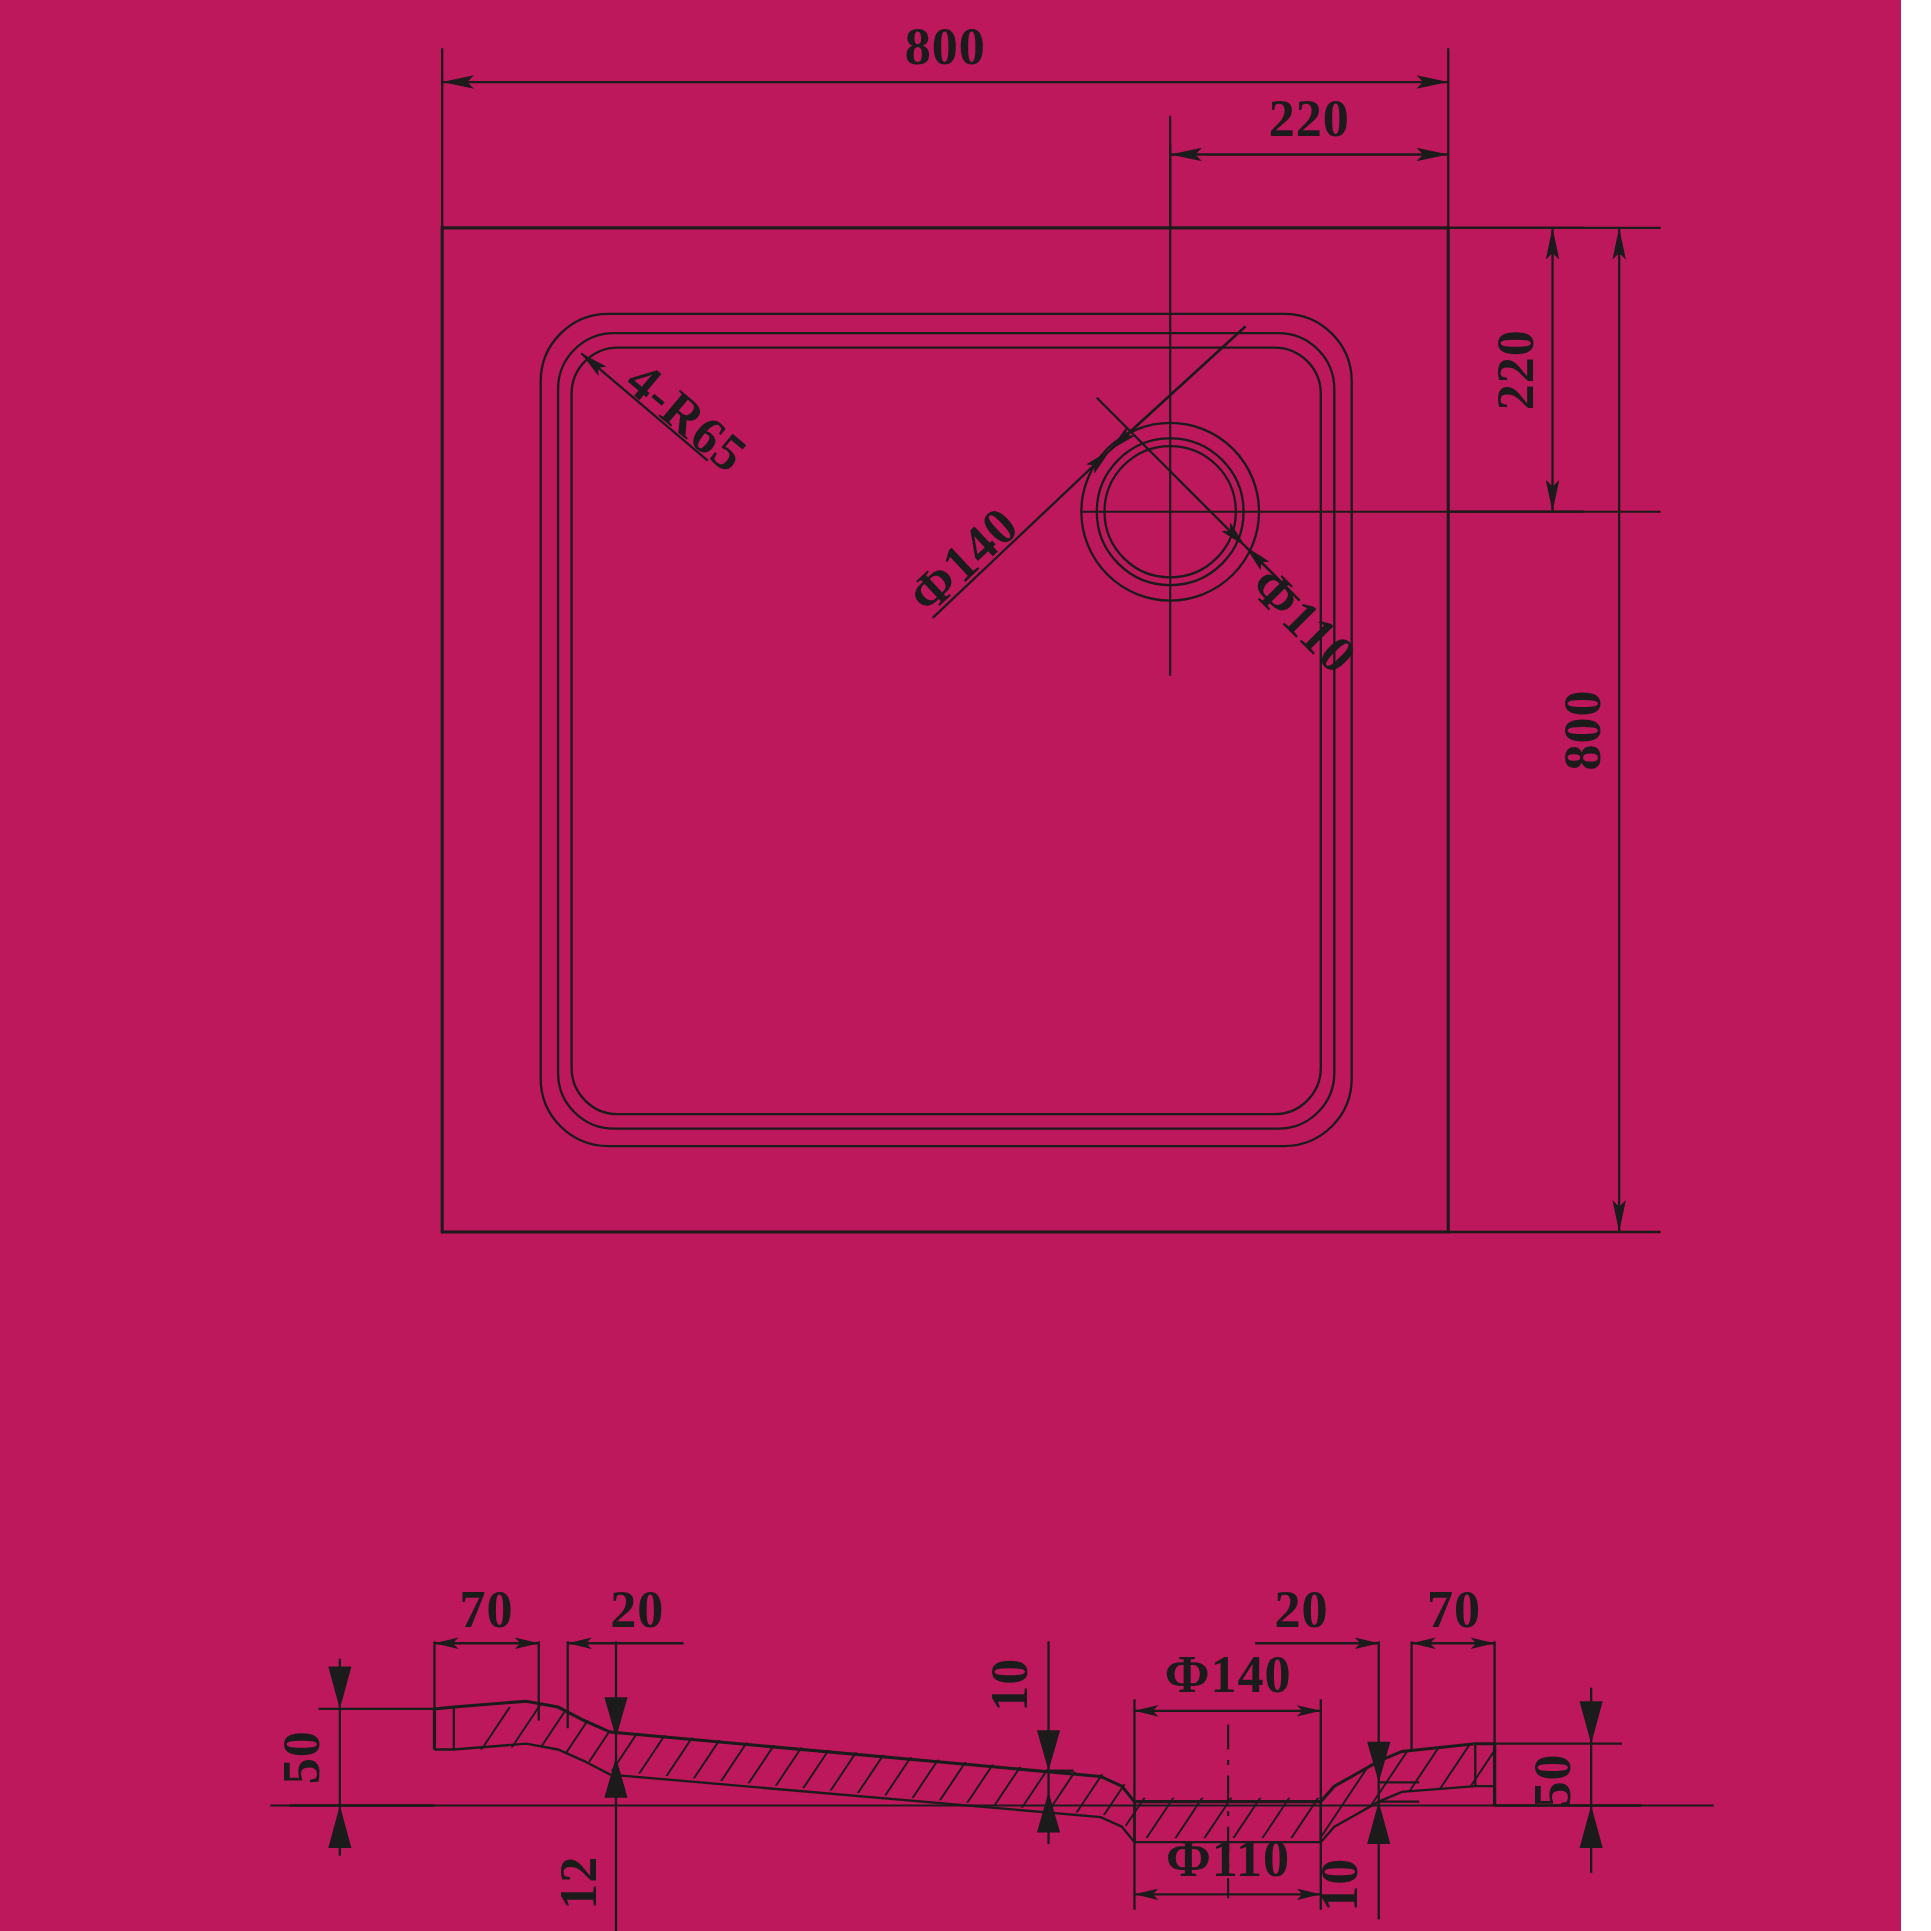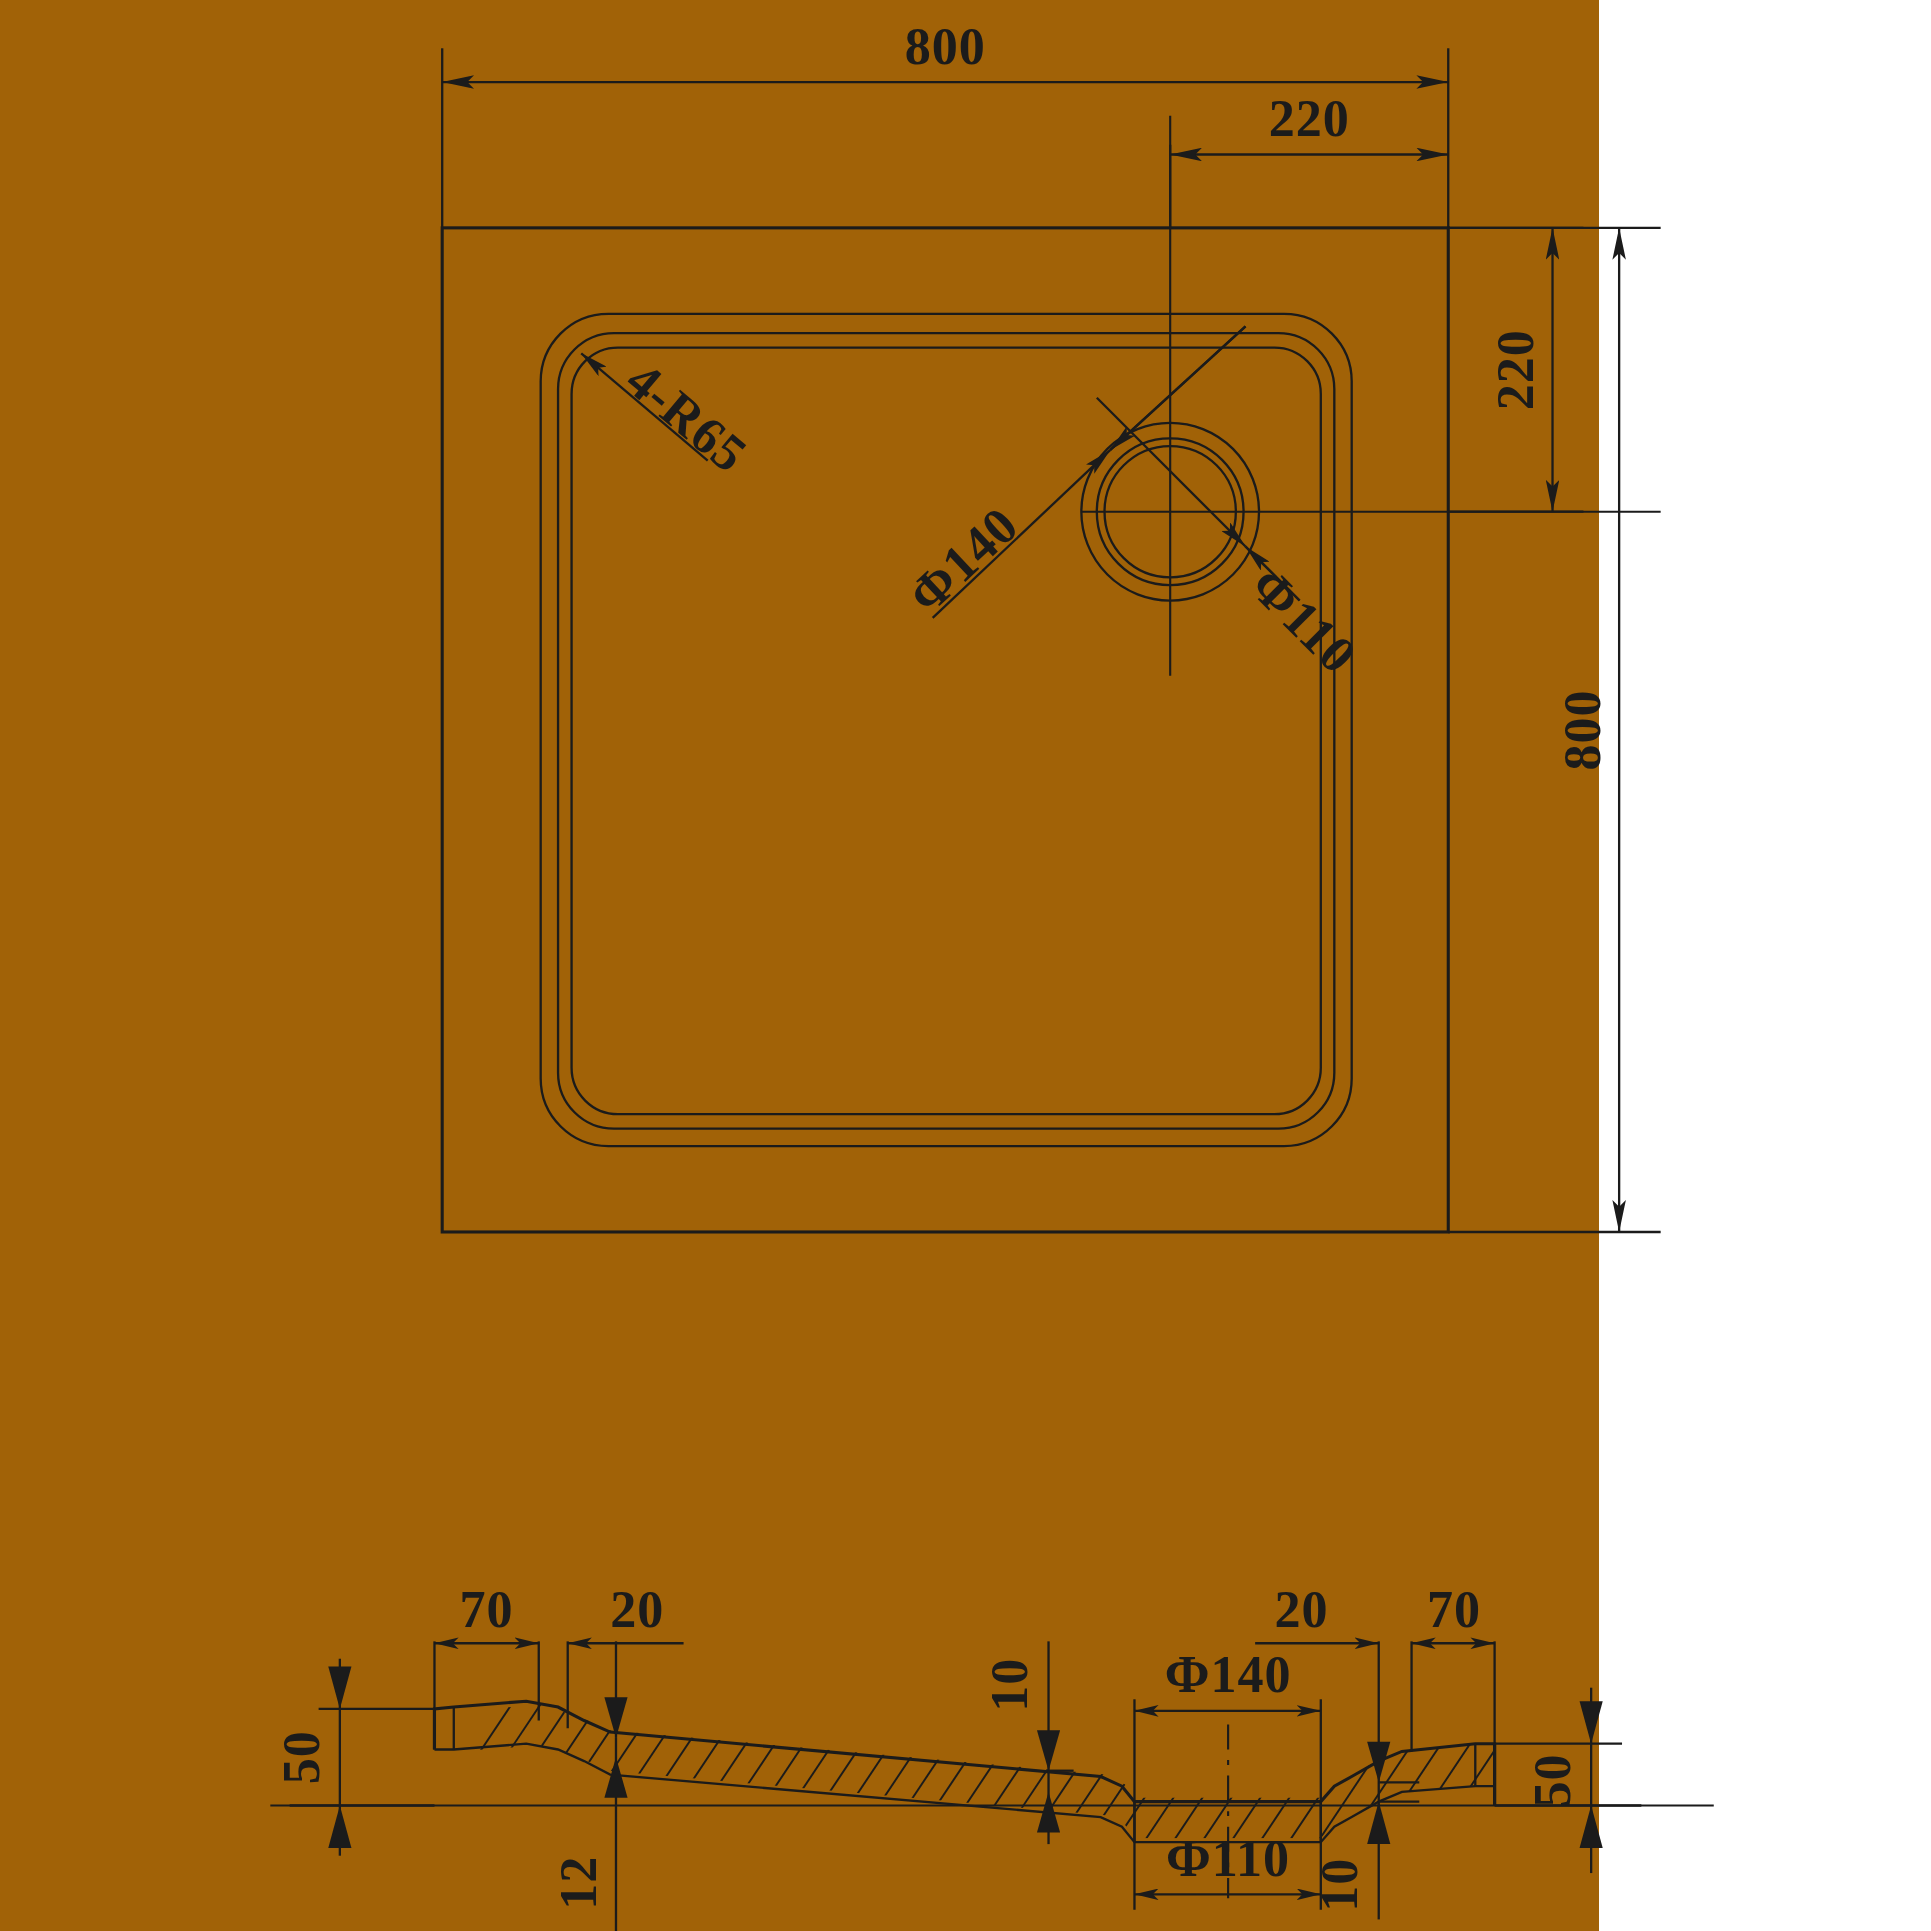--- a/index.html
+++ b/index.html
@@ -8,23 +8,23 @@
     background: #ffffff;
   }
   body {
     width: 1931px;
     height: 1931px;
     font-family: "Liberation Serif", serif;
     overflow: hidden;
   }
   #drawing-root {
     position: relative;
-    width: 1599px;
+    width: 1901px;
     height: 1931px;
-    background: #a16207;
+    background: #be185d;
   }
   svg#cad {
     position: absolute;
     top: 0;
     left: 0;
     width: 1931px;
     height: 1931px;
     display: block;
   }
   .ln { stroke: #1b1b1b; fill: none; stroke-linecap: butt; }

